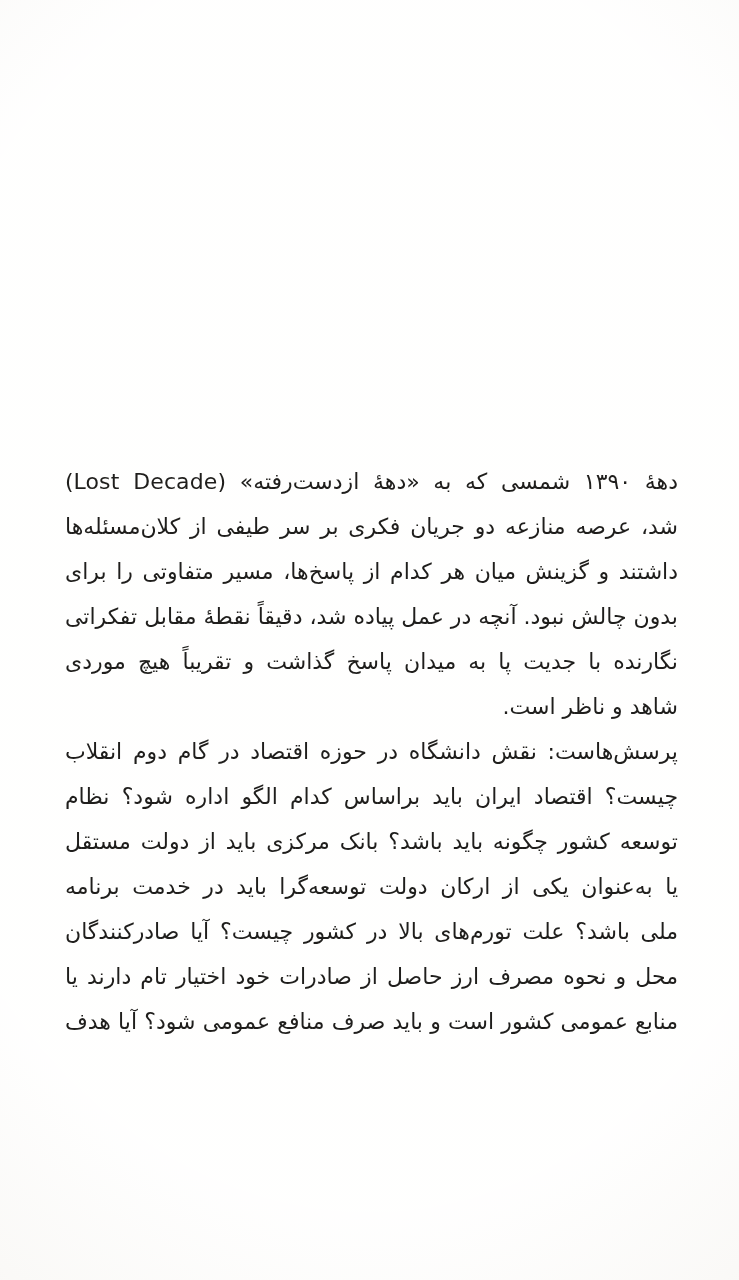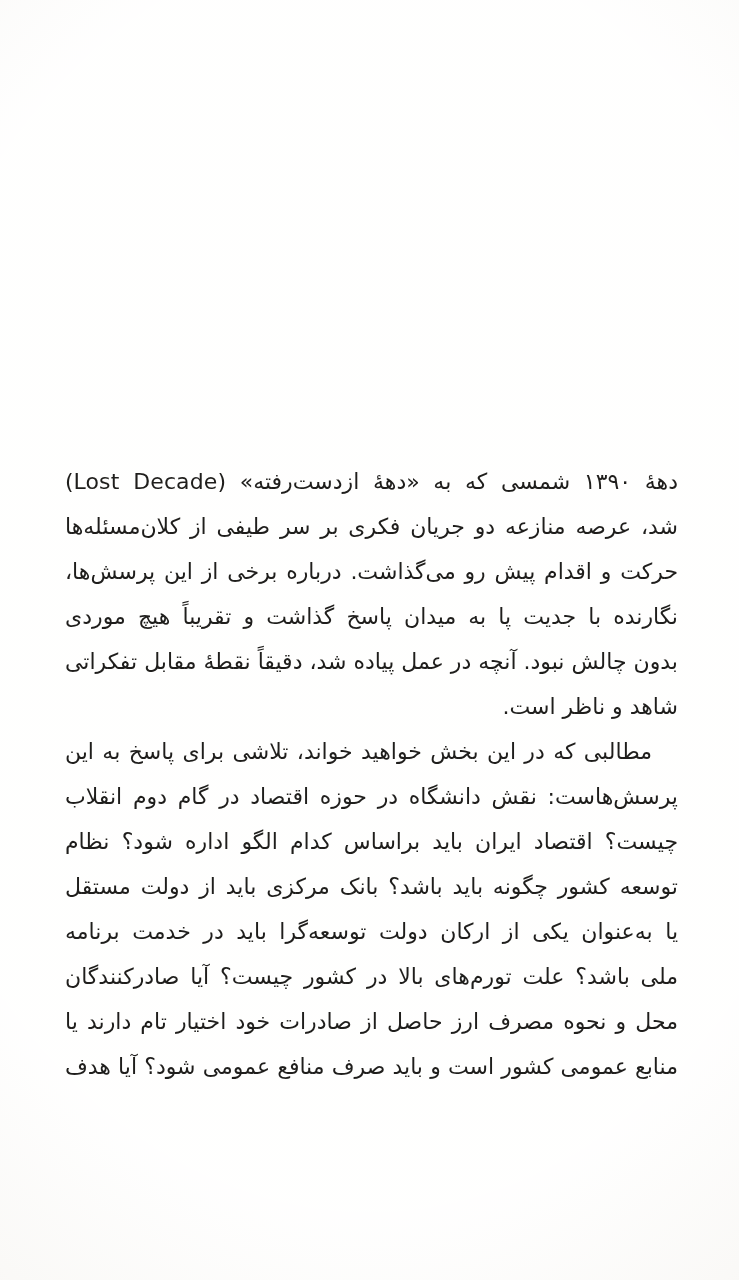--- a/index.html
+++ b/index.html
@@ -50,26 +50,25 @@
   }
 </style>
 </head>
 <body>
 
 <div class="page">
   <div class="text-block">
 
     <div class="line">دهۀ ۱۳۹۰ شمسی که به «دهۀ ازدست‌رفته» (Lost Decade) معروف</div>
     <div class="line">شد، عرصه منازعه دو جریان فکری بر سر طیفی از کلان‌مسئله‌ها بود.</div>
-    <div class="line">حرکت و اقدام پیش رو می‌گذاشت. درباره برخی از این پرسش‌ها،</div>
+    <div class="line">داشتند و گزینش میان هر کدام از پاسخ‌ها، مسیر متفاوتی را برای</div>
+    <div class="line">بدون چالش نبود. آنچه در عمل پیاده شد، دقیقاً نقطهٔ مقابل تفکراتی</div>
     <div class="line">نگارنده با جدیت پا به میدان پاسخ گذاشت و تقریباً هیچ موردی</div>
-    <div class="line">بدون چالش نبود. آنچه در عمل پیاده شد، دقیقاً نقطهٔ مقابل تفکراتی</div>
     <div class="line para-end">شاهد و ناظر است.</div>
 
-    <div class="line indent-first">مطالبی که در این بخش خواهید خواند، تلاشی برای پاسخ به این</div>
     <div class="line">پرسش‌هاست: نقش دانشگاه در حوزه اقتصاد در گام دوم انقلاب اسلامی</div>
     <div class="line">چیست؟ اقتصاد ایران باید براساس کدام الگو اداره شود؟ نظام برنامه‌ریزی</div>
     <div class="line">توسعه کشور چگونه باید باشد؟ بانک مرکزی باید از دولت مستقل باشد</div>
     <div class="line">یا به‌عنوان یکی از ارکان دولت توسعه‌گرا باید در خدمت برنامه پیشرفت</div>
     <div class="line">ملی باشد؟ علت تورم‌های بالا در کشور چیست؟ آیا صادرکنندگان درباره</div>
     <div class="line">محل و نحوه مصرف ارز حاصل از صادرات خود اختیار تام دارند یا ارز جزء</div>
     <div class="line">منابع عمومی کشور است و باید صرف منافع عمومی شود؟ آیا هدف اصل</div>
 
   </div>
 </div>

